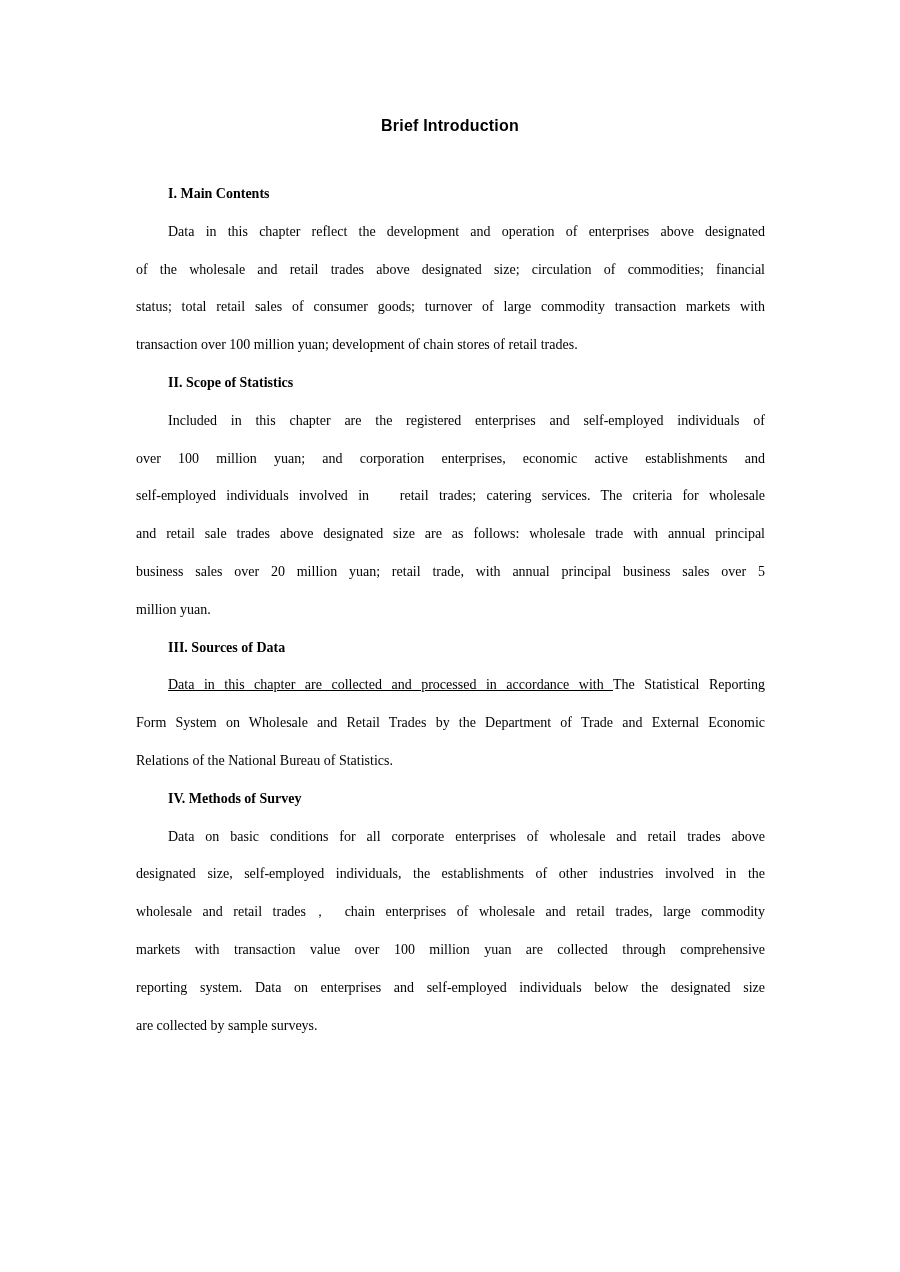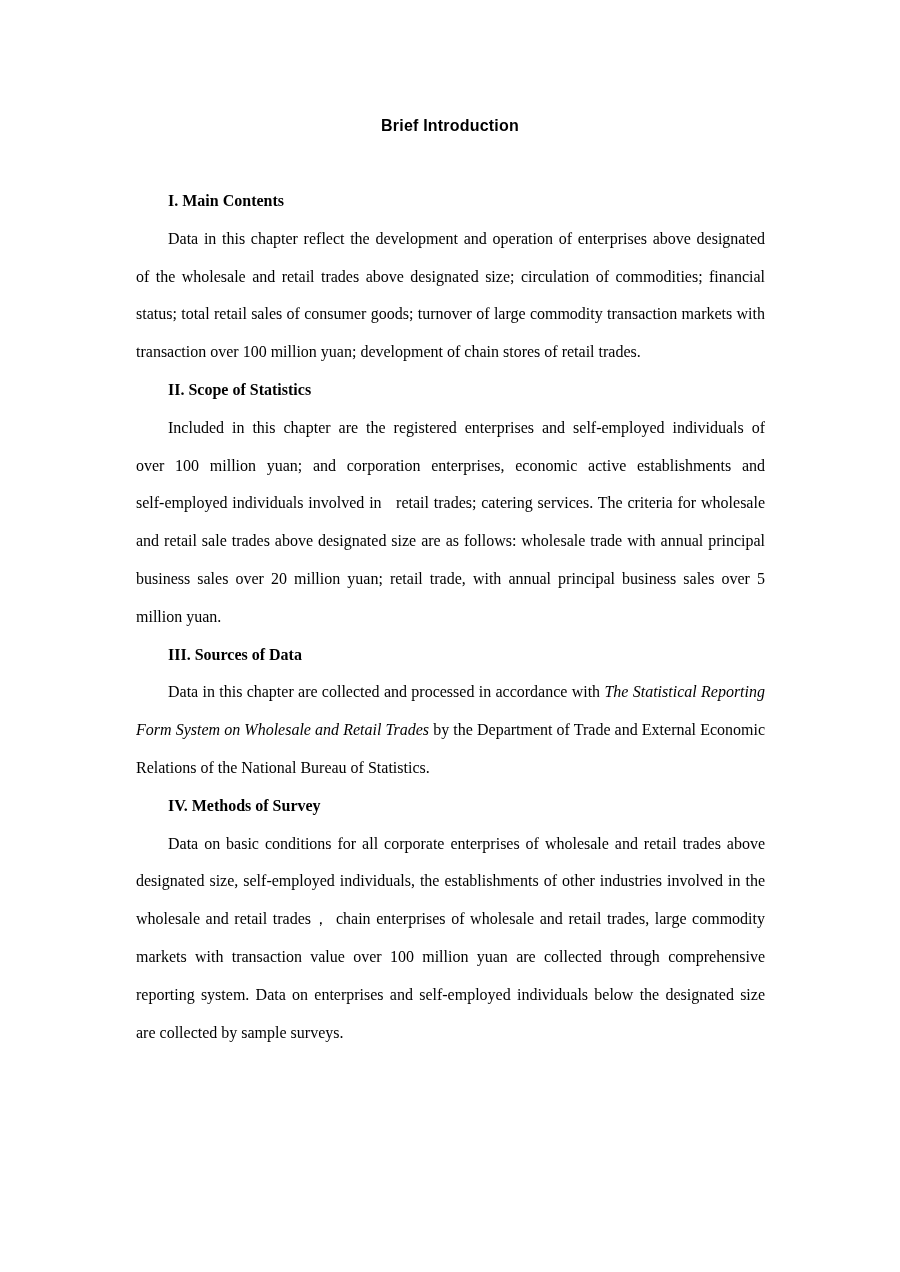--- a/index.html
+++ b/index.html
@@ -4,31 +4,31 @@
   <style>
     html, body { margin: 0; padding: 0; background: #ffffff; }
     body { width: 900px; height: 1272px; position: relative; overflow: hidden; }
     .page { position: absolute; left: 0; top: 0; width: 900px; height: 1272px; background: #ffffff; color: #000; }
     .title {
       position: absolute; left: 0; top: 110px; width: 900px; text-align: center;
       font-family: "Liberation Sans", sans-serif; font-weight: bold; font-size: 16px;
       letter-spacing: 0.2px; line-height: 32px;
     }
     .body-text {
-      position: absolute; left: 136px; top: 182px; width: 629px;
-      font-family: "Liberation Serif", serif; font-size: 16px;
+      position: absolute; left: 136px; top: 175px; width: 629px;
+      font-family: "Liberation Serif", serif; font-size: 14px;
     }
     .line {
       height: 37.8px; line-height: 37.8px; white-space: nowrap;
       text-align: justify; text-align-last: justify; overflow: hidden;
     }
     .line.last { text-align-last: left; }
     .line.indent { padding-left: 32px; }
     .heading { font-weight: bold; padding-left: 32px; text-align-last: left; }
-    .line span.it { font-style: italic; }
+    .line span.it { }
   </style>
 </head>
 <body>
 
 <div class="page">
   <div class="title">Brief Introduction</div>
 
   <div class="body-text">
 
     <div class="line heading">I. Main Contents</div>
@@ -39,21 +39,21 @@
 
     <div class="line heading">II. Scope of Statistics</div>
     <div class="line indent">Included in this chapter are the registered enterprises and self-employed individuals of</div>
     <div class="line">over 100 million yuan; and corporation enterprises, economic active establishments and</div>
     <div class="line" style="white-space: pre;">self-employed individuals involved in   retail trades; catering services. The criteria for wholesale</div>
     <div class="line">and retail sale trades above designated size are as follows: wholesale trade with annual principal</div>
     <div class="line">business sales over 20 million yuan; retail trade, with annual principal business sales over 5</div>
     <div class="line last">million yuan.</div>
 
     <div class="line heading">III. Sources of Data</div>
-    <div class="line indent"><span style="white-space: pre;">Data in this chapter are collected and processed in accordance with </span><span class="it">The Statistical Reporting</span></div>
+    <div class="line indent"><span style="white-space: pre; text-decoration: underline;">Data in this chapter are collected and processed in accordance with </span><span class="it">The Statistical Reporting</span></div>
     <div class="line"><span class="it">Form System on Wholesale and Retail Trades</span><span style="white-space: pre;"> by the Department of Trade and External Economic</span></div>
     <div class="line last">Relations of the National Bureau of Statistics.</div>
 
     <div class="line heading">IV. Methods of Survey</div>
     <div class="line indent">Data on basic conditions for all corporate enterprises of wholesale and retail trades above</div>
     <div class="line">designated size, self-employed individuals, the establishments of other industries involved in the</div>
     <div class="line">wholesale and retail trades，  chain enterprises of wholesale and retail trades, large commodity</div>
     <div class="line">markets with transaction value over 100 million yuan are collected through comprehensive</div>
     <div class="line">reporting   system. Data on enterprises and self-employed individuals below the designated size</div>
     <div class="line last">are collected by sample surveys.</div>

